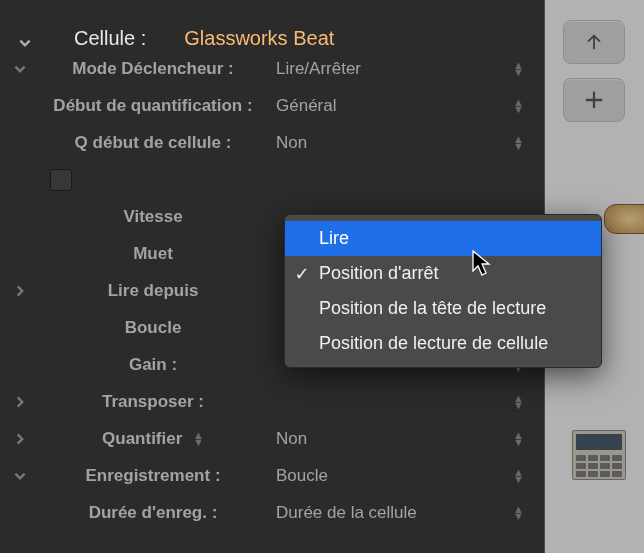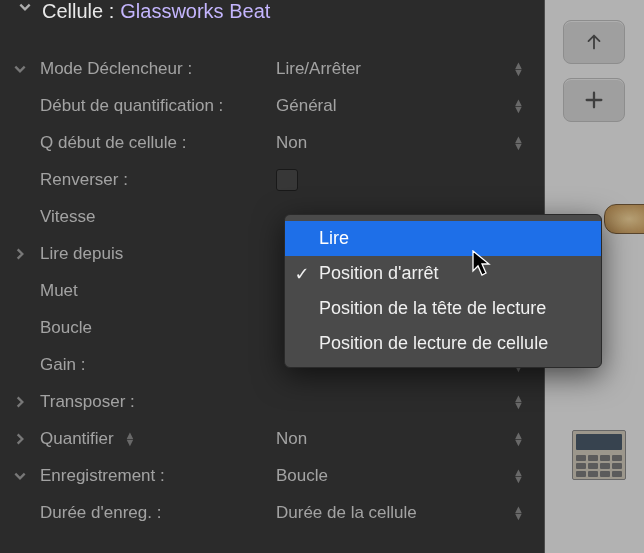--- a/index.html
+++ b/index.html
@@ -17,61 +17,63 @@
   .panel {
     position: absolute;
     left: 0;
     top: 0;
     width: 544px;
     height: 553px;
     background: #3a3a3a;
   }
   .header {
     display: flex;
-    align-items: flex-start;
+    align-items: flex-end;
     height: 50px;
     padding-left: 18px;
     font-size: 20px;
+    gap: 32px;
   }
   .header .disclosure {
     width: 24px;
     display: flex;
     align-items: center;
     justify-content: flex-start;
     color: #aeaeae;
   }
   .header .label {
     color: #e8e8e8;
   }
   .header .value {
-    color: #c4b5fd;
+    color: #fdba74;
     margin-left: 6px;
   }
   .rows {
     width: 100%;
   }
   .row {
     display: flex;
     align-items: center;
     height: 37px;
     position: relative;
   }
   .disclosure-cell {
     width: 40px;
     display: flex;
     align-items: center;
     justify-content: center;
     color: #a0a0a0;
   }
   .label-cell {
     width: 226px;
-    text-align: left;
+    text-align: center;
     color: #d9d9d9;
     font-size: 17px;
     white-space: nowrap;
+    font-weight: bold;
   }
   .value-cell {
     flex: 1;
     padding-left: 10px;
     color: #d9d9d9;
     font-size: 17px;
     position: relative;
     display: flex;
     align-items: flex-end;
   }
@@ -274,45 +276,44 @@
         <span>Non</span>
         <span class="stepper">
             <span>▲</span>
             <span>▼</span>
           </span>
       </div>
     </div>
 
     <div class="row">
       <div class="disclosure-cell"></div>
-      <div class="label-cell">Renverser :</div>
       <div class="value-cell">
         <div class="checkbox"></div>
       </div>
     </div>
 
     <div class="row">
       <div class="disclosure-cell"></div>
       <div class="label-cell">Vitesse</div>
+      <div class="value-cell"></div>
+    </div>
+
+    <div class="row">
+      <div class="disclosure-cell"></div>
+      <div class="label-cell">Muet</div>
       <div class="value-cell"></div>
     </div>
 
     <div class="row">
       <div class="disclosure-cell">
         <svg class="chevron" viewBox="0 0 12 12">
             <path d="M4 2 L8 6 L4 10" fill="none" stroke="currentColor" stroke-width="2"></path>
           </svg>
       </div>
       <div class="label-cell">Lire depuis</div>
-      <div class="value-cell"></div>
-    </div>
-
-    <div class="row">
-      <div class="disclosure-cell"></div>
-      <div class="label-cell">Muet</div>
       <div class="value-cell"></div>
     </div>
 
     <div class="row">
       <div class="disclosure-cell"></div>
       <div class="label-cell">Boucle</div>
       <div class="value-cell"></div>
     </div>
 
     <div class="row">

